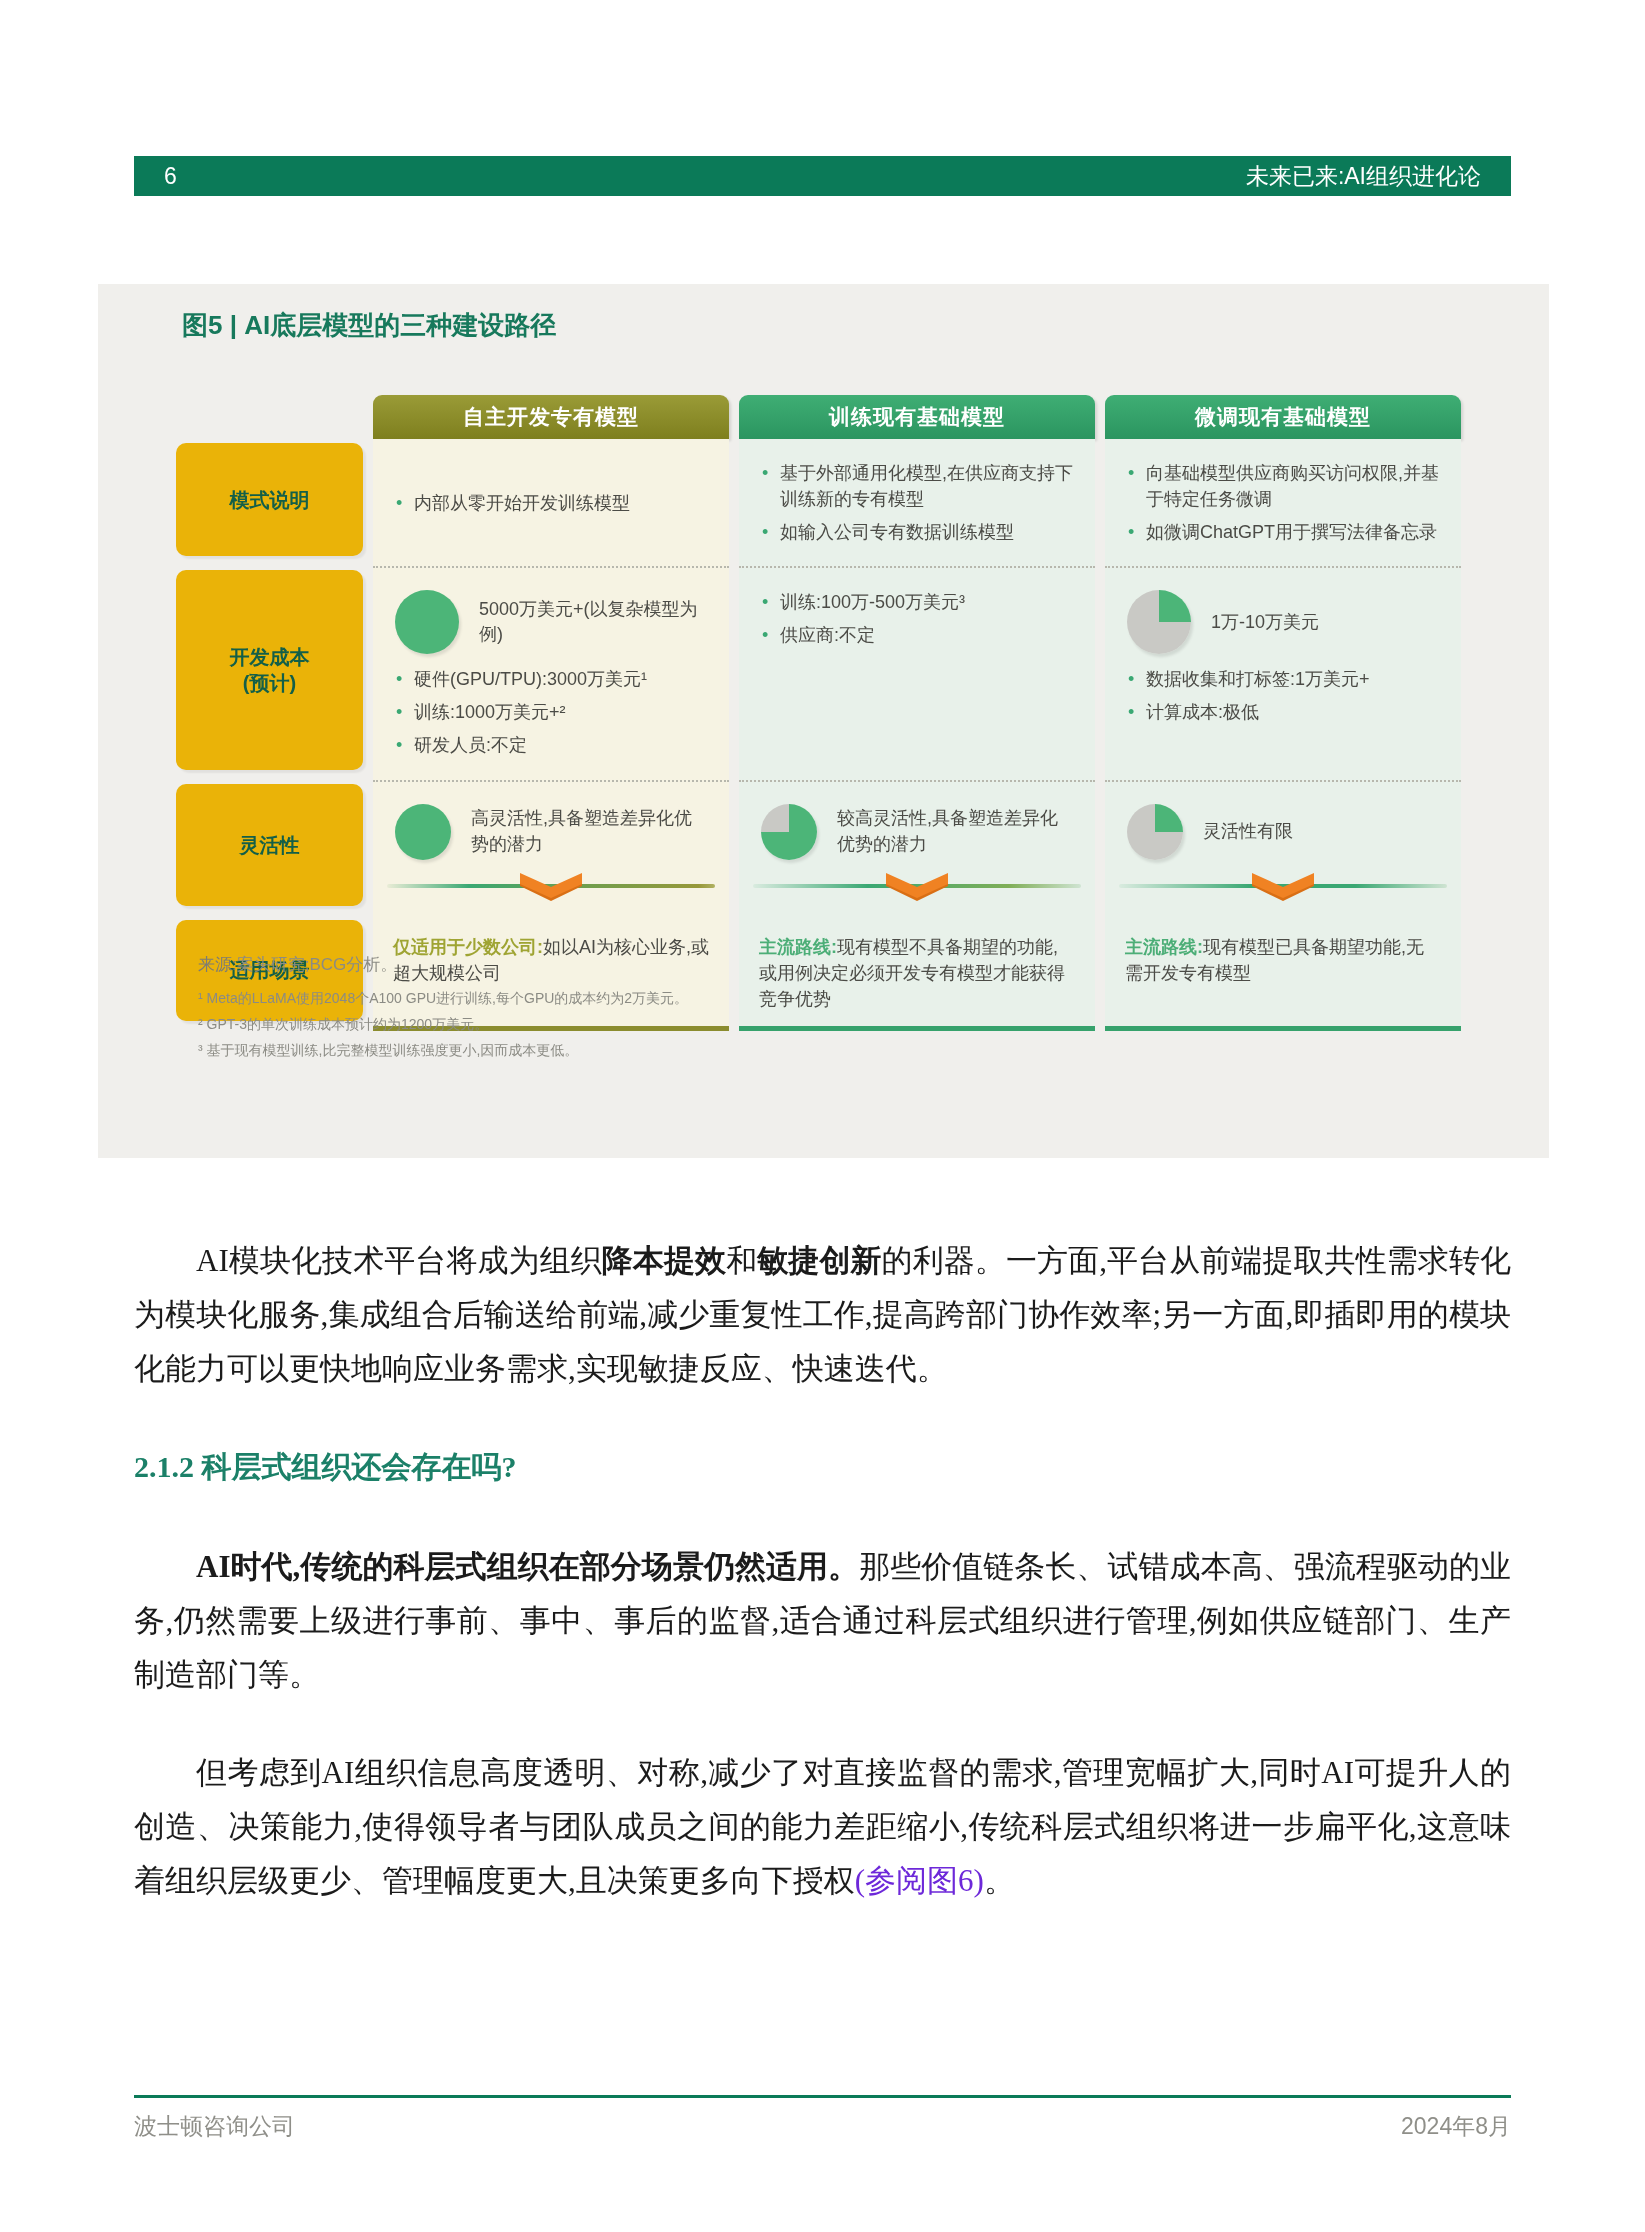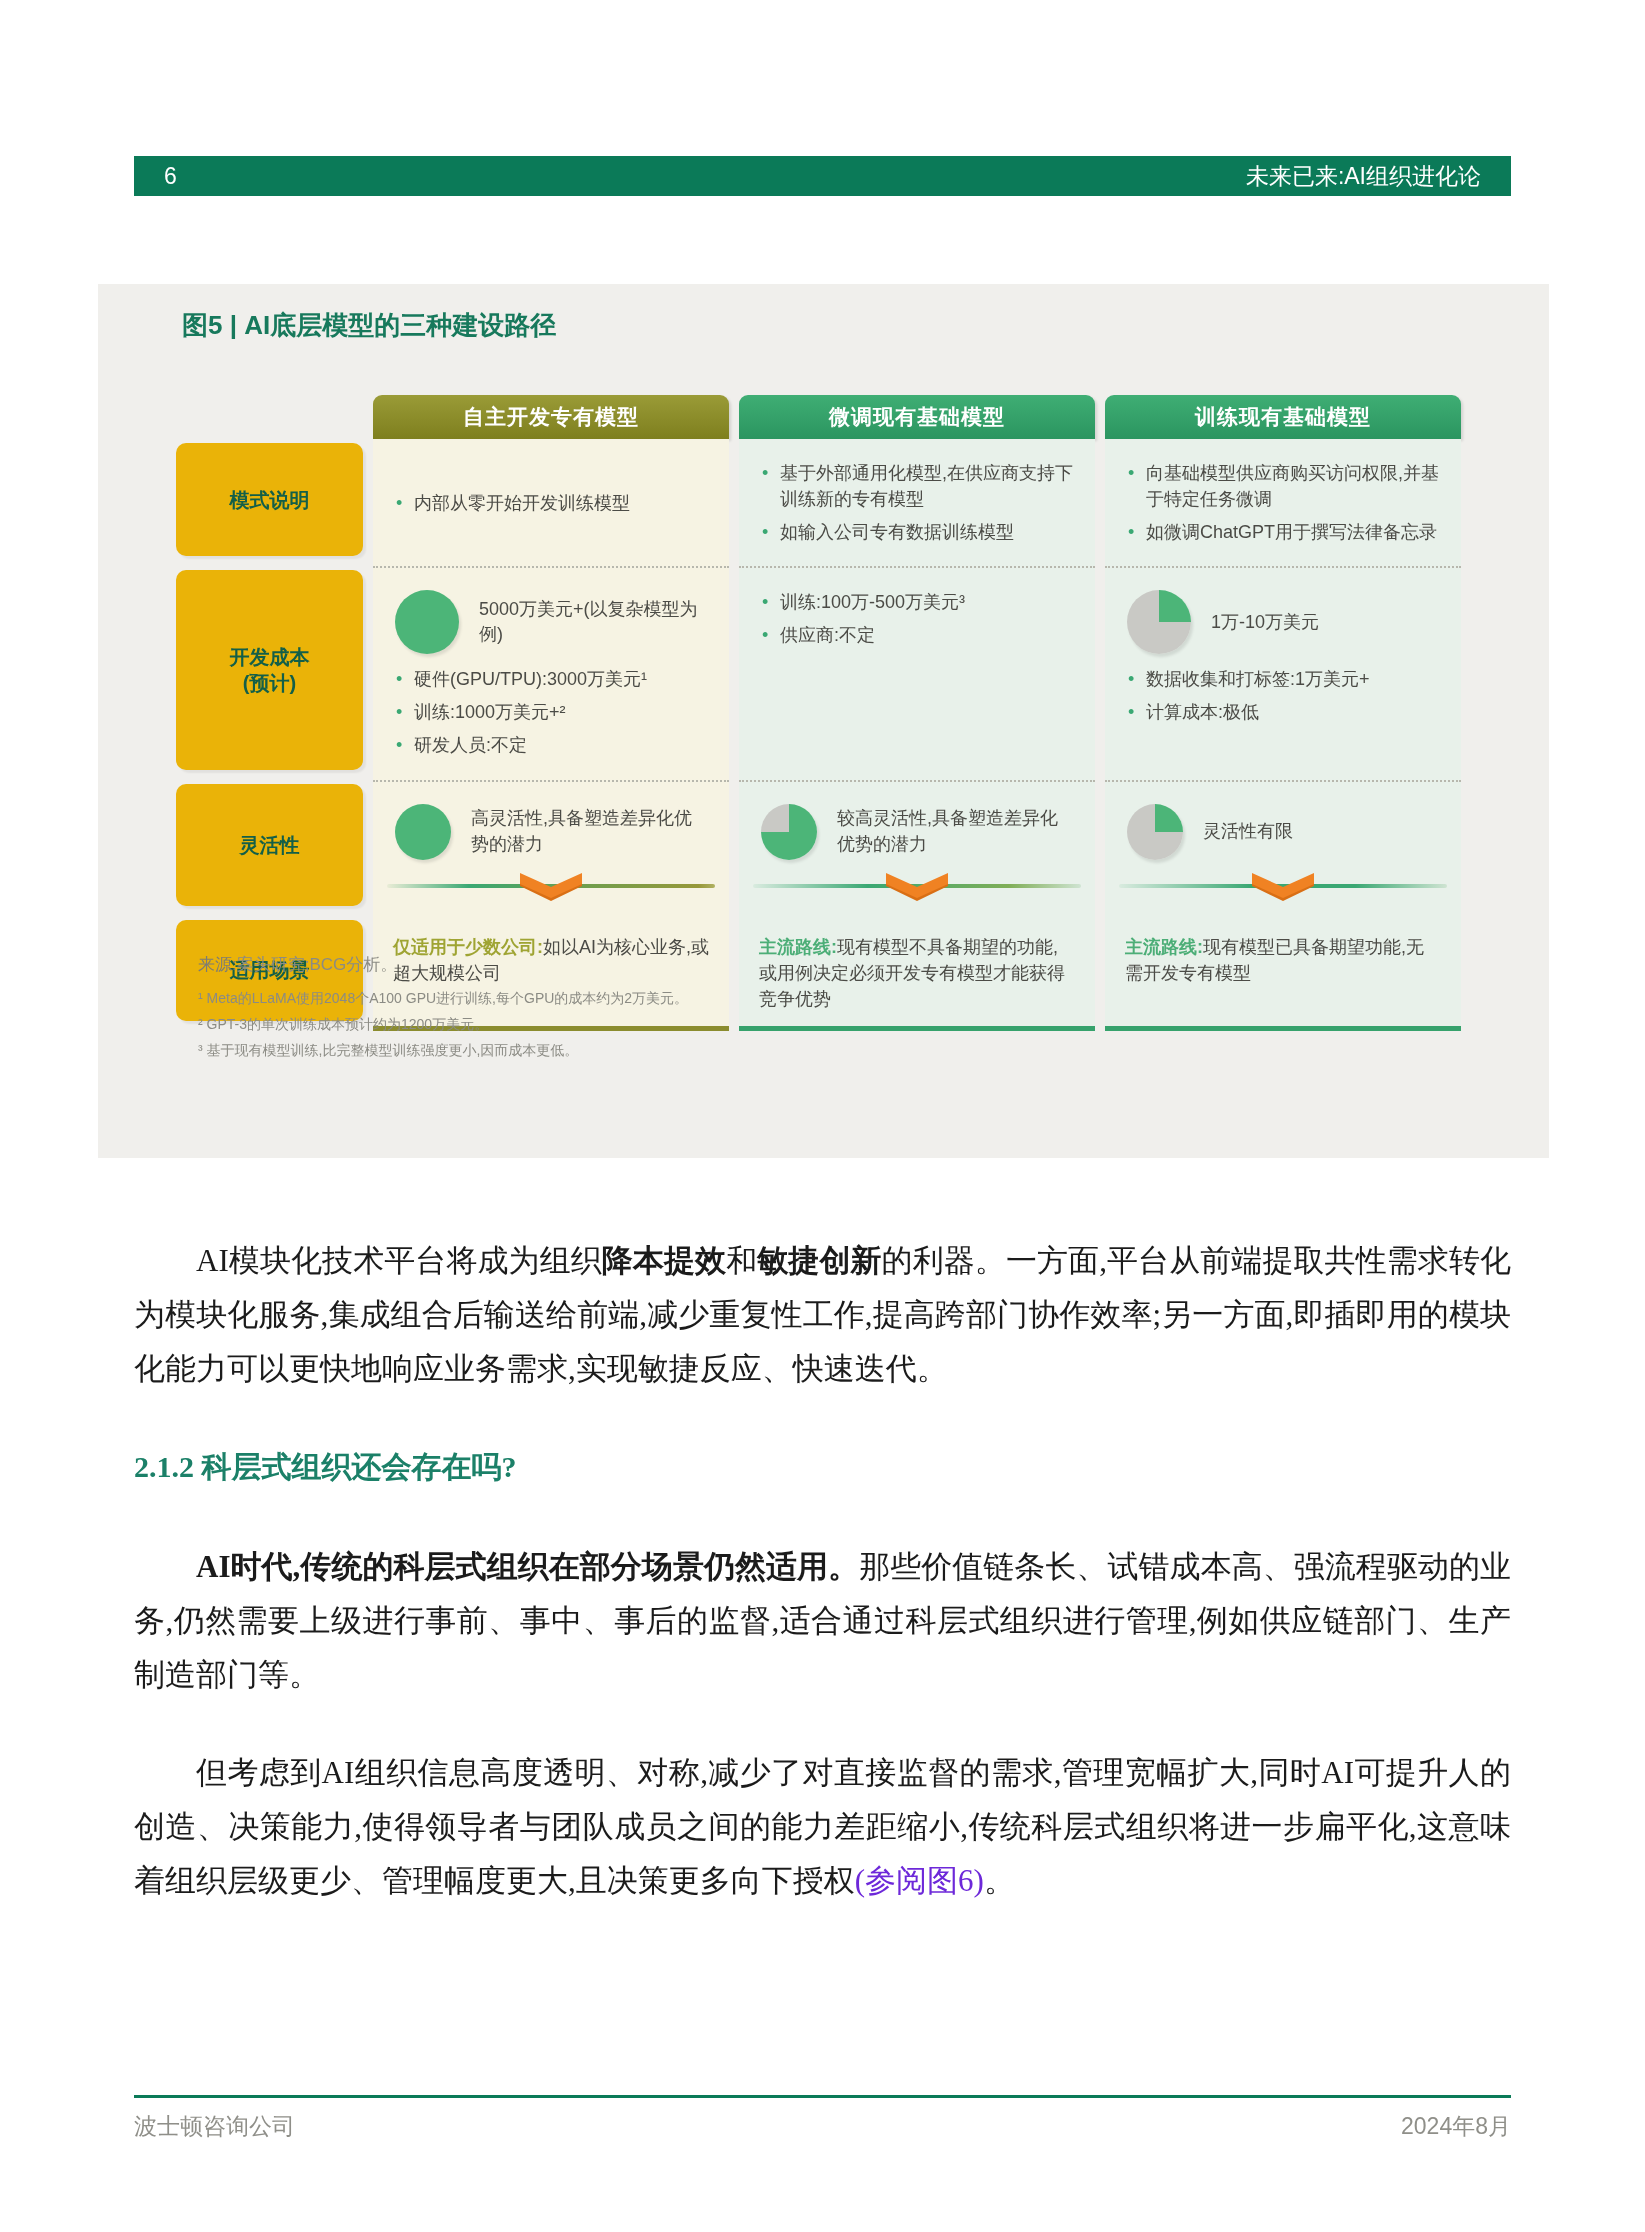--- a/index.html
+++ b/index.html
@@ -114,22 +114,22 @@
   </div>
 
   <div class="figure">
     <div class="fig-title">图5 | AI底层模型的三种建设路径</div>
 
     <div class="tbl">
 
       <div class="trow">
         <div class="hspacer"></div>
         <div class="hcell olive">自主开发专有模型</div>
+        <div class="hcell green">训练现有基础模型</div>
         <div class="hcell green">微调现有基础模型</div>
-        <div class="hcell green">训练现有基础模型</div>
       </div>
 
       <div class="trow r-mode">
         <div class="lbl">模式说明</div>
         <div class="cell c1">
           <ul class="bullets">
             <li>内部从零开始开发训练模型</li>
           </ul>
         </div>
         <div class="cell c2">

